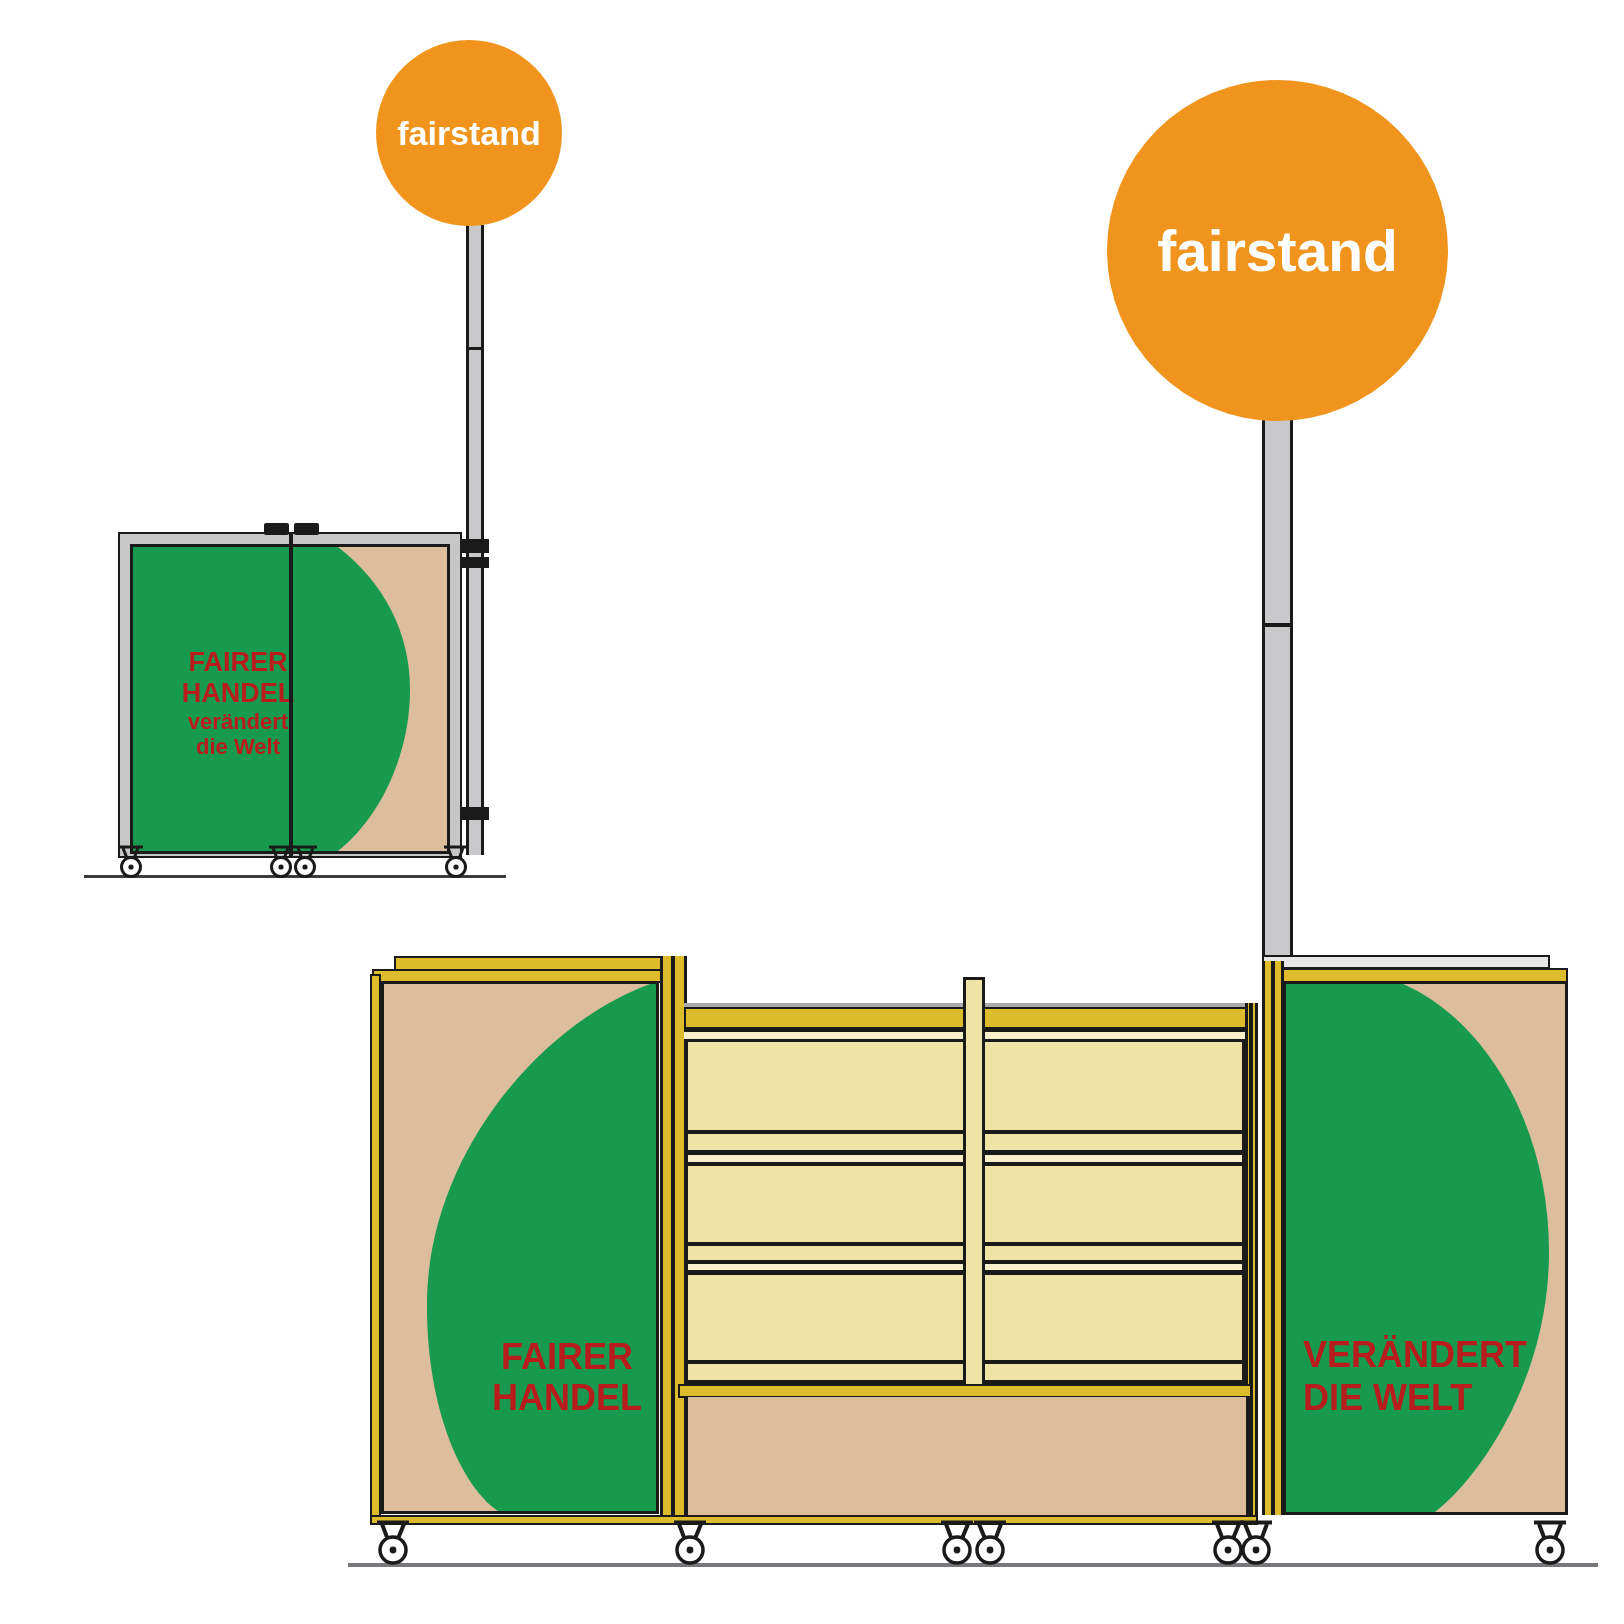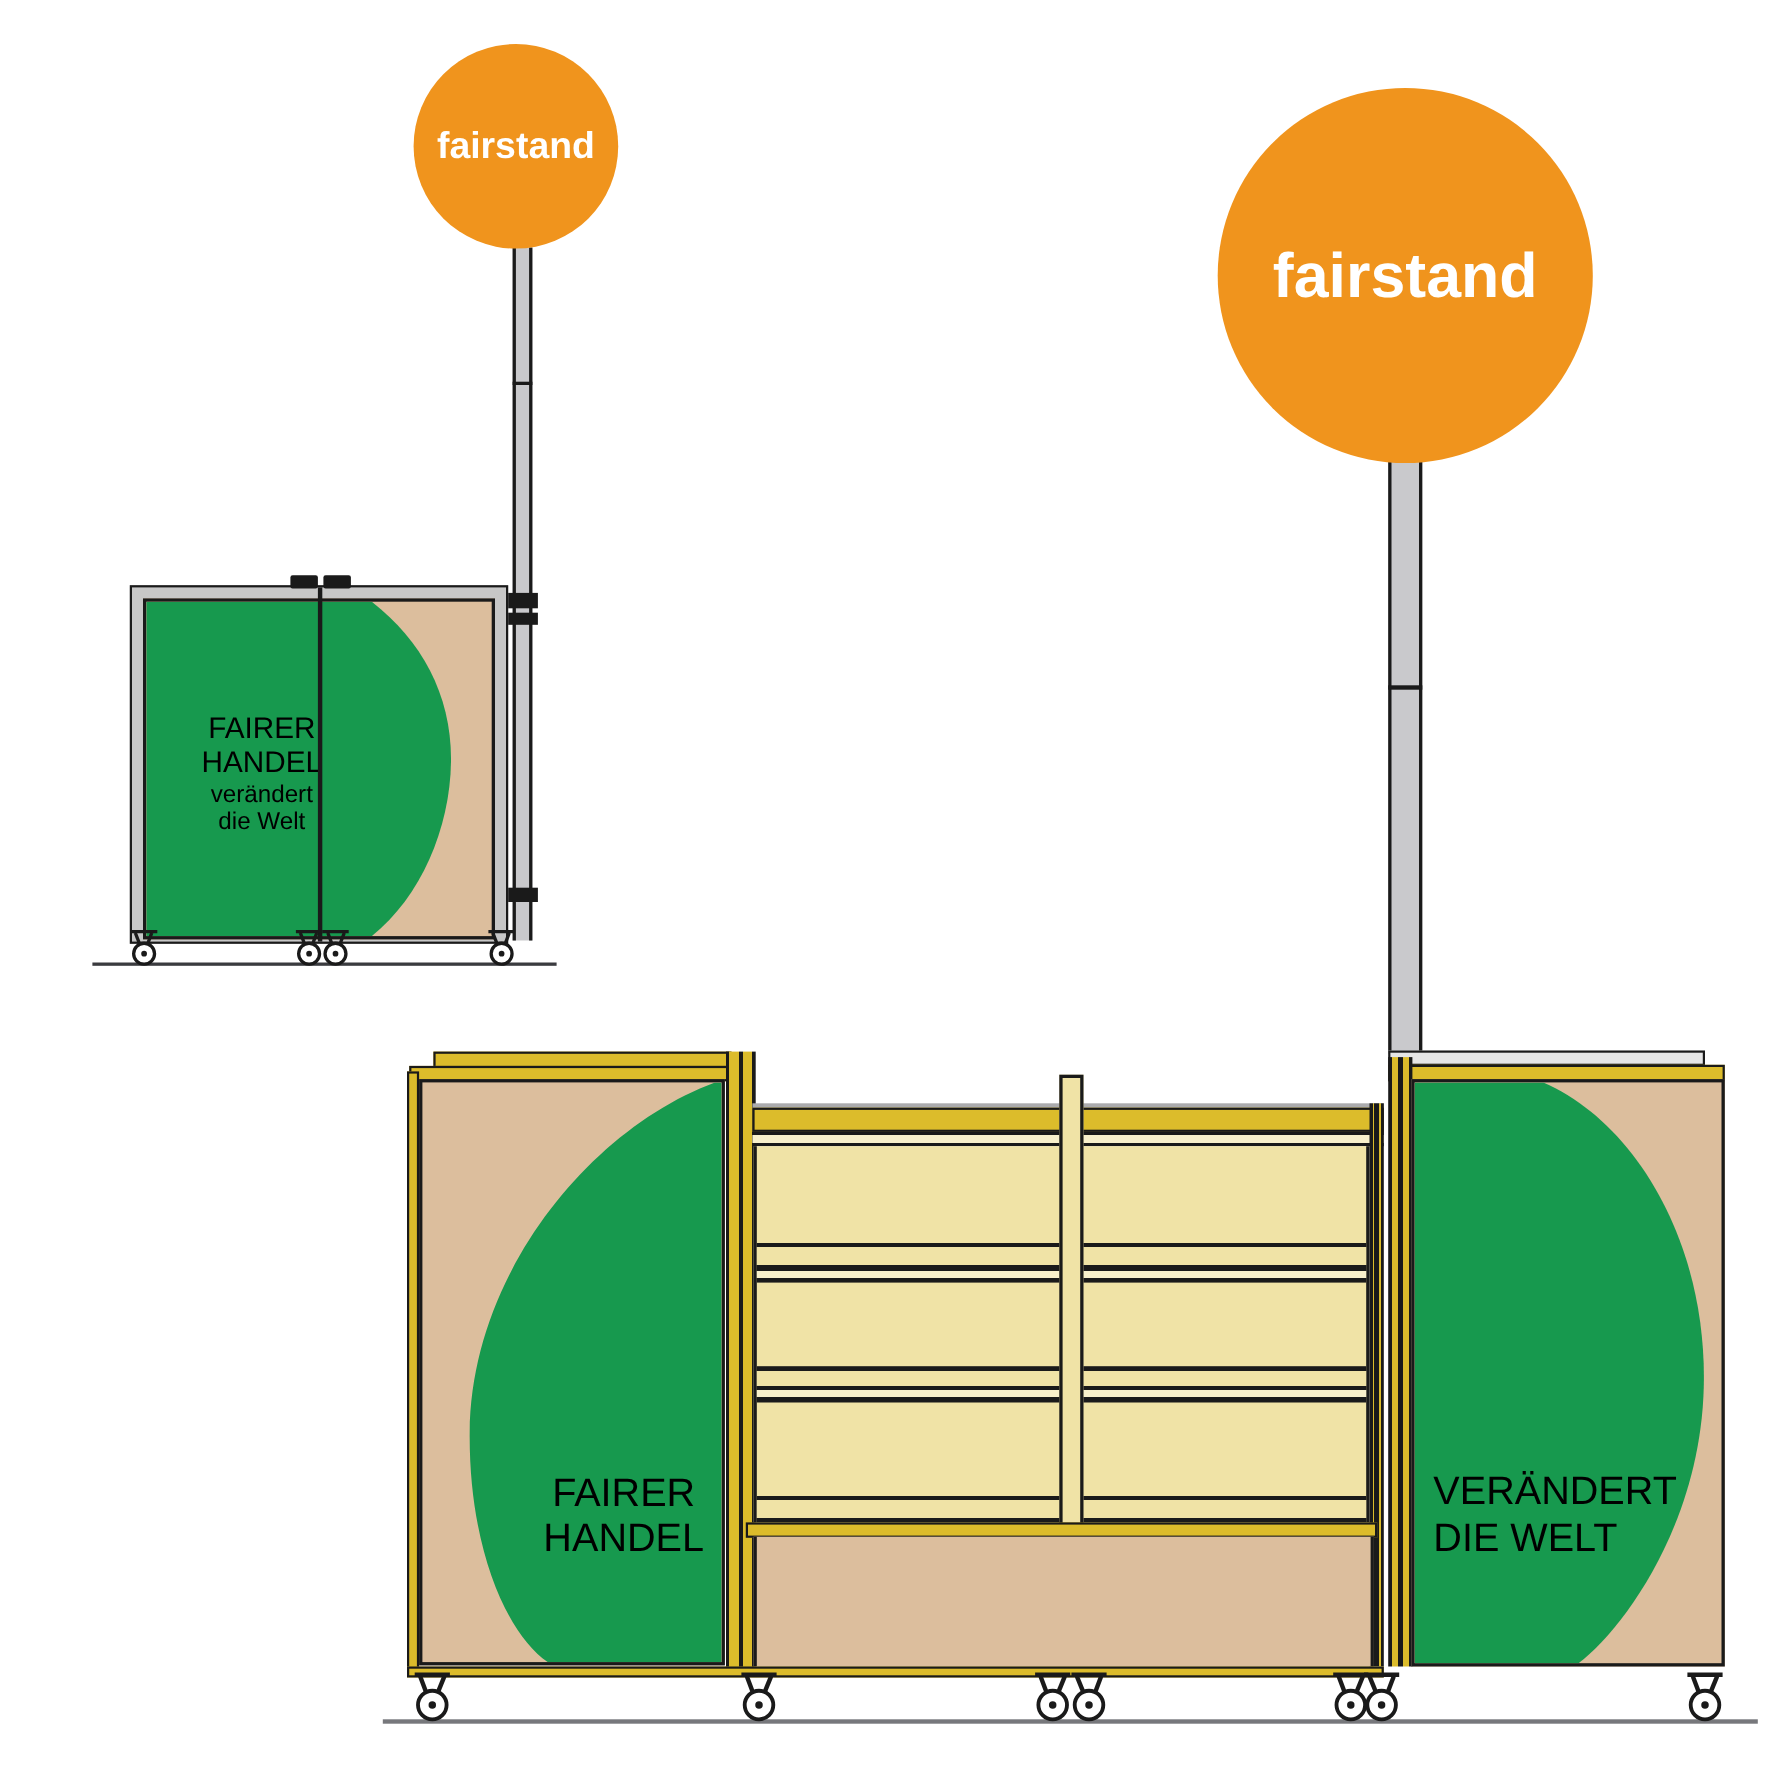--- a/index.html
+++ b/index.html
@@ -10,21 +10,21 @@
            color:#ffffff;font-weight:bold;text-align:left;}
   .pole{background:#C9C9CC;border-left:3px solid #1A1A1A;border-right:3px solid #1A1A1A;}
   .black{background:#1A1A1A;}
   .yellow{background:#DCBC2B;border:2px solid #1A1A1A;}
   .tanpanel{background:#DCBE9D;border:3px solid #1A1A1A;}
   .khaki{background:#F0E3A6;}
   .graybar{background:#E6E6E6;border:2px solid #1A1A1A;}
   .vstrip{background:linear-gradient(90deg,#1A1A1A 0 3px,#DCBC2B 3px calc(50% - 2px),
           #1A1A1A calc(50% - 2px) calc(50% + 2px),#DCBC2B calc(50% + 2px) calc(100% - 3px),
           #1A1A1A calc(100% - 3px) 100%);}
-  .wtext{position:absolute;color:#000000;font-weight:normal;}
+  .wtext{position:absolute;color:#b91c1c;font-weight:bold;}
   svg{display:block;}
   .wheel{position:absolute;}
 </style>
 </head>
 <body>
 
 <div class="canvas">
 
   <div class="abs pole" style="left:466px;top:225px;width:18px;height:630px;"></div>
   <div class="abs black" style="left:466px;top:347px;width:18px;height:3px;"></div>

